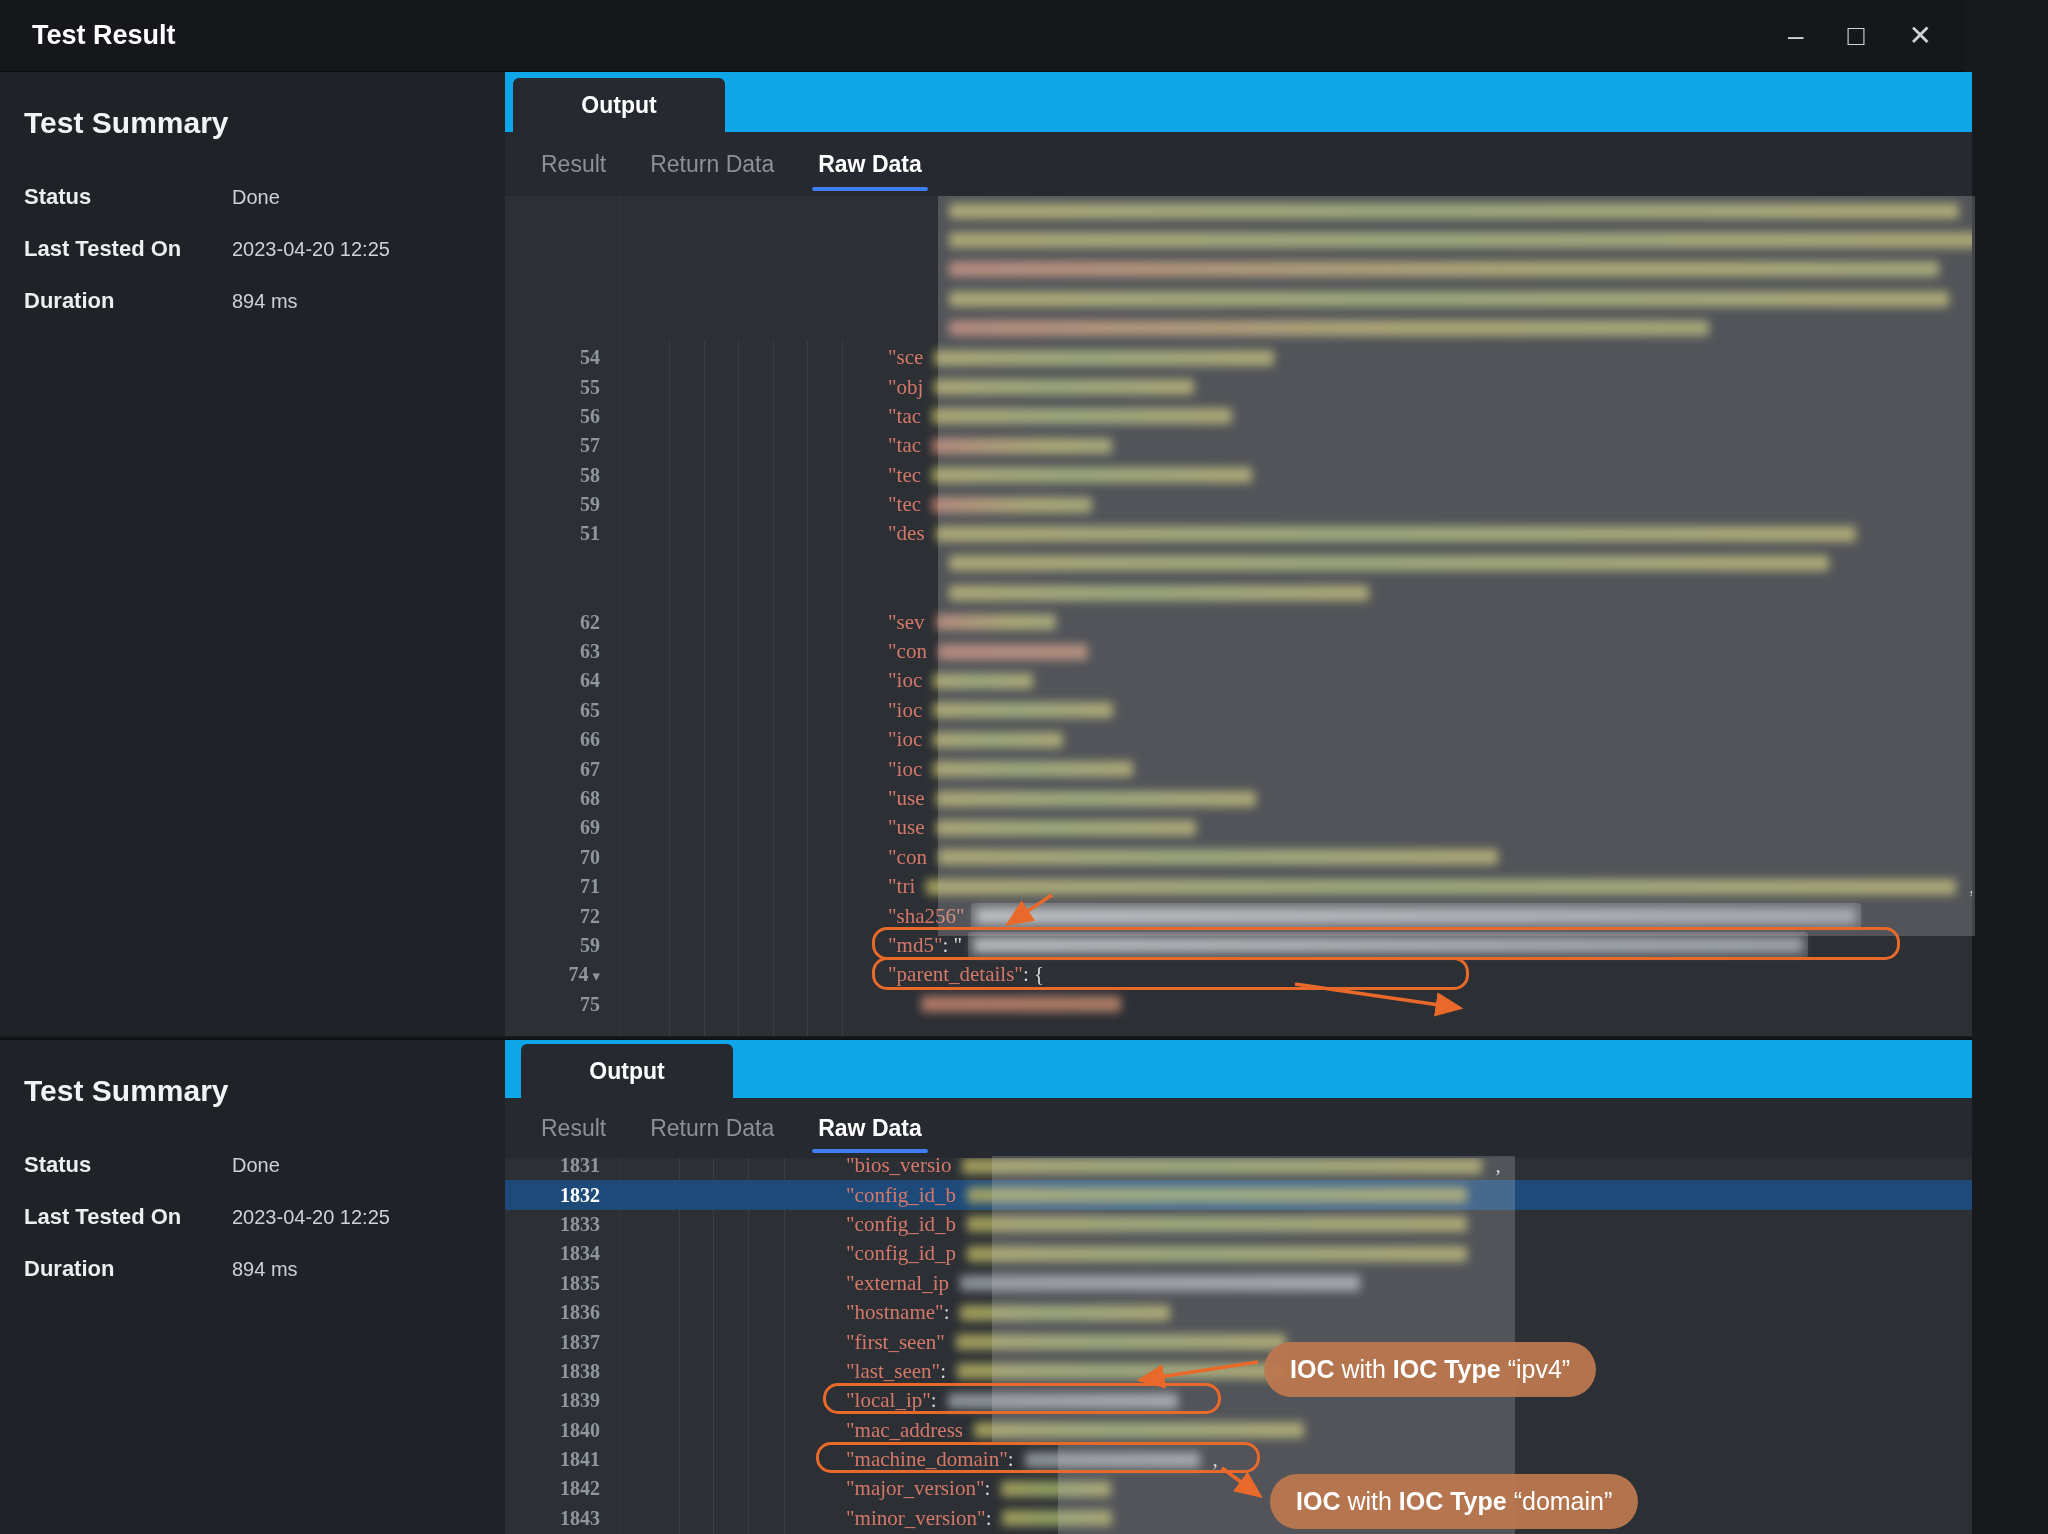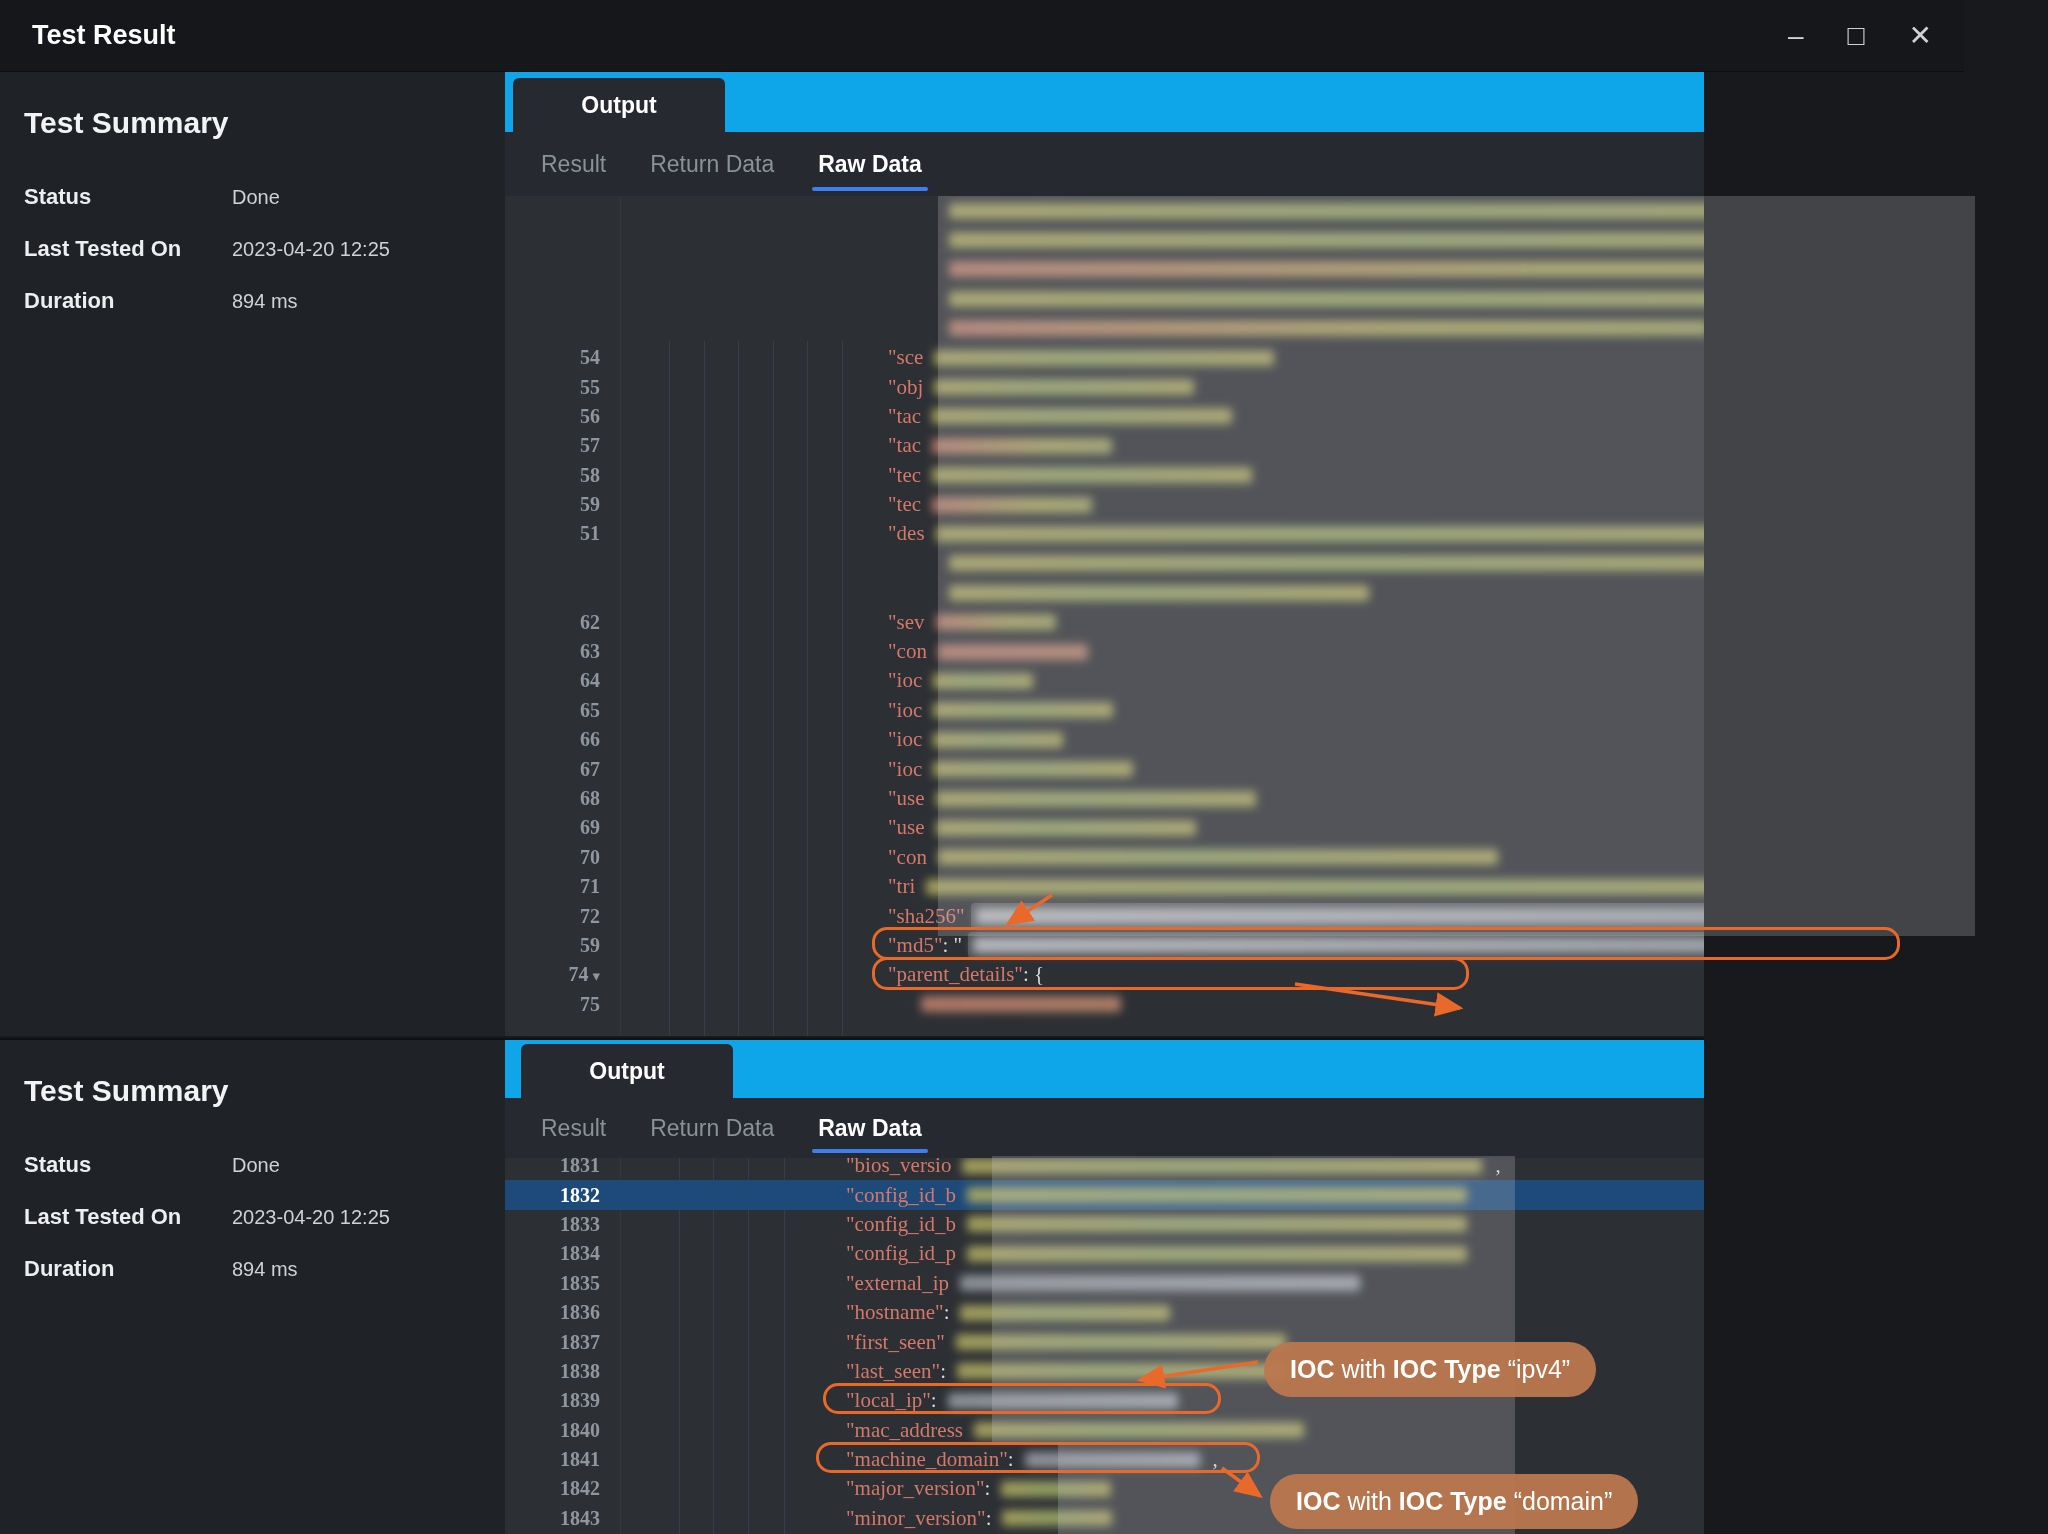--- a/index.html
+++ b/index.html
@@ -6,21 +6,21 @@
   html,body{width:2048px;height:1534px}
   body{position:relative;overflow:hidden;background:#17191d;font-family:"Liberation Sans",sans-serif;color:#e6e8ea}
 
   
   .titlebar{position:absolute;left:0;top:0;width:1964px;height:72px;background:#15171b;display:flex;align-items:center;padding:0 32px;border-bottom:1px solid #0c0d10;z-index:2}
   .title{font-size:27px;font-weight:bold;color:#fff}
   .wincontrols{margin-left:auto;display:flex;gap:44px;color:#cfd2d6;font-size:28px}
   .wincontrols span{cursor:pointer;line-height:1}
 
   
-  .panel{position:absolute;left:0;width:1704px}
+  .panel{position:absolute;left:0;width:1972px}
   #panel1{top:72px;height:964px}
   #panel2{top:1038px;height:496px;border-top:2px solid #0e1013}
 
   .sidebar{position:absolute;left:0;top:0;width:505px;height:100%;background:#1f2227;padding:34px 24px}
   .sum-title{font-size:30px;font-weight:bold;color:#f2f3f5;margin-bottom:44px}
   .sum-row{display:flex;align-items:baseline;margin-bottom:26px}
   .sum-label{width:208px;font-size:22px;font-weight:bold;color:#eceef0}
   .sum-value{font-size:20px;color:#ced2d6}
 
   .right{position:absolute;left:505px;top:0;right:0;height:100%}

